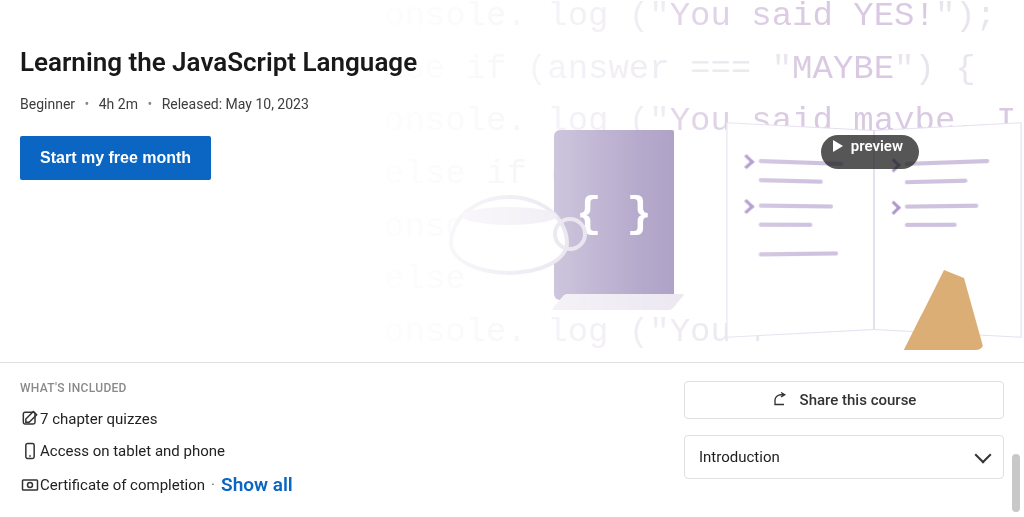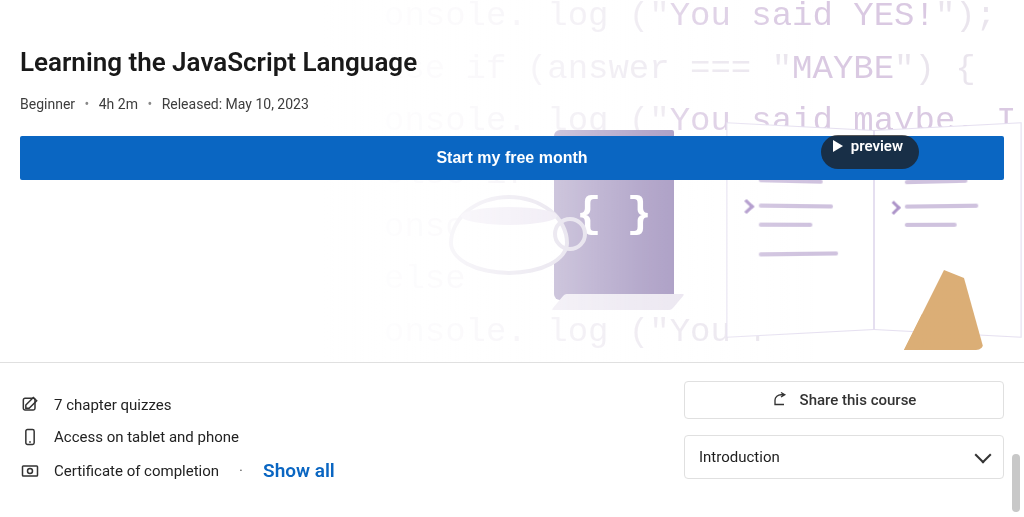--- a/index.html
+++ b/index.html
@@ -158,21 +158,21 @@
 .rating-row {
   font-size: 14px;
   margin-top: 6px;
   display: flex;
   align-items: center;
   gap: 4px;
 }
 .stars { color: #e7a33e; font-size: 13px; letter-spacing: 1px; }
 .rating-count { color: #666; }
 
-.cta-row { margin-top: 24px; display: flex; gap: 12px; flex-direction: column; }
+.cta-row { margin-top: 24px; display: flex; gap: 12px; }
 
 .btn-primary {
   background: #0a66c2;
   color: #fff;
   border: 0;
   padding: 0 20px;
   height: 44px;
   font-size: 16px;
   font-weight: 600;
   cursor: pointer;
@@ -234,21 +234,20 @@
   font-size: 12px;
   letter-spacing: 0.3px;
   color: #8a8a8a;
   font-weight: 500;
 }
 
 .include-list { margin-top: 8px; list-style: none; }
 .include-list li {
   display: flex;
   align-items: center;
-  gap: 14px;
   padding: 6px 0;
   font-size: 15px;
   color: #222;
 }
 .include-list li .inc-icon {
   width: 20px; height: 20px;
   display: inline-flex;
   align-items: center;
   justify-content: center;
 }
@@ -363,20 +362,21 @@
     <div class="cta-row">
       <button class="btn-primary">Start my free month</button>
     </div>
   </div>
 </div>
 
 <div class="divider"></div>
 
 <div class="lower">
   <div class="left-col">
+    <div class="section-label">WHAT'S INCLUDED</div>
     <ul class="include-list">
       <li>
         <span class="inc-icon">
           <svg viewBox="0 0 24 24">
               <rect x="4" y="4" width="14" height="14" rx="2"></rect>
               <path d="M16 3l4 4-9 9H7v-4z"></path>
             </svg>
         </span>
         <span>7 chapter quizzes</span>
       </li>

